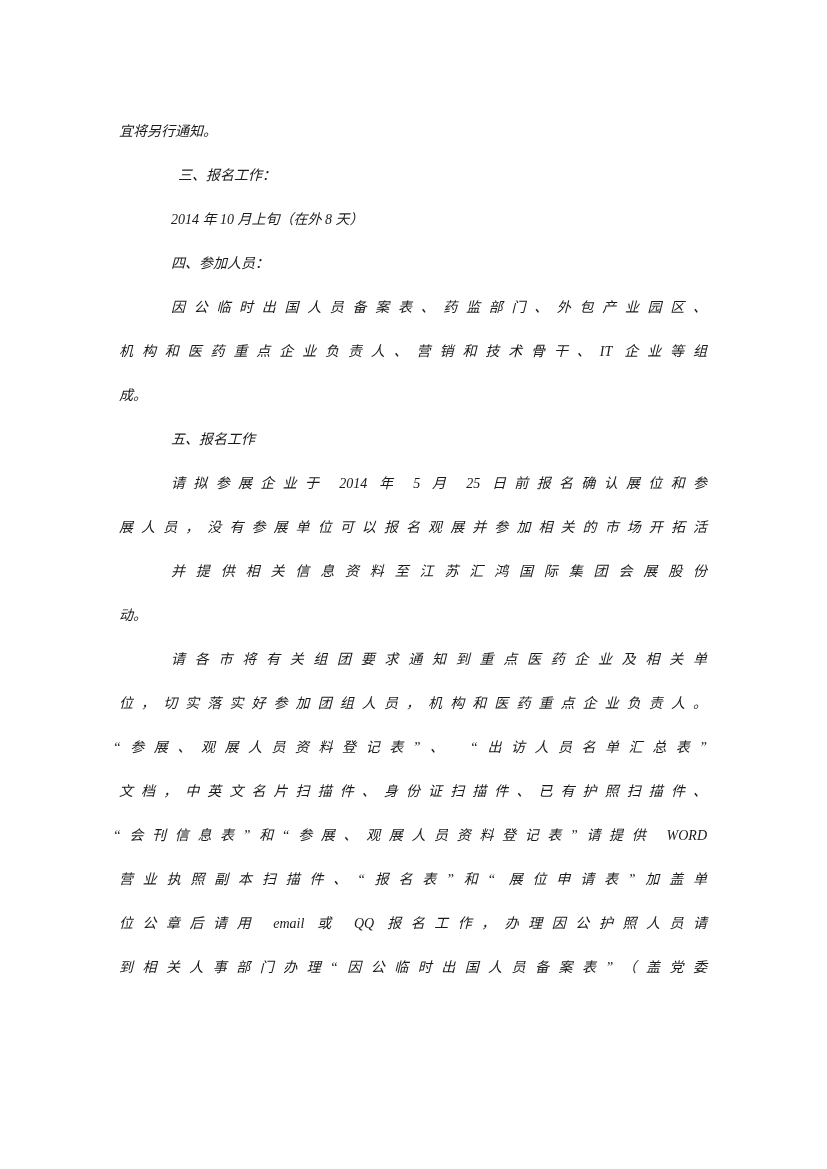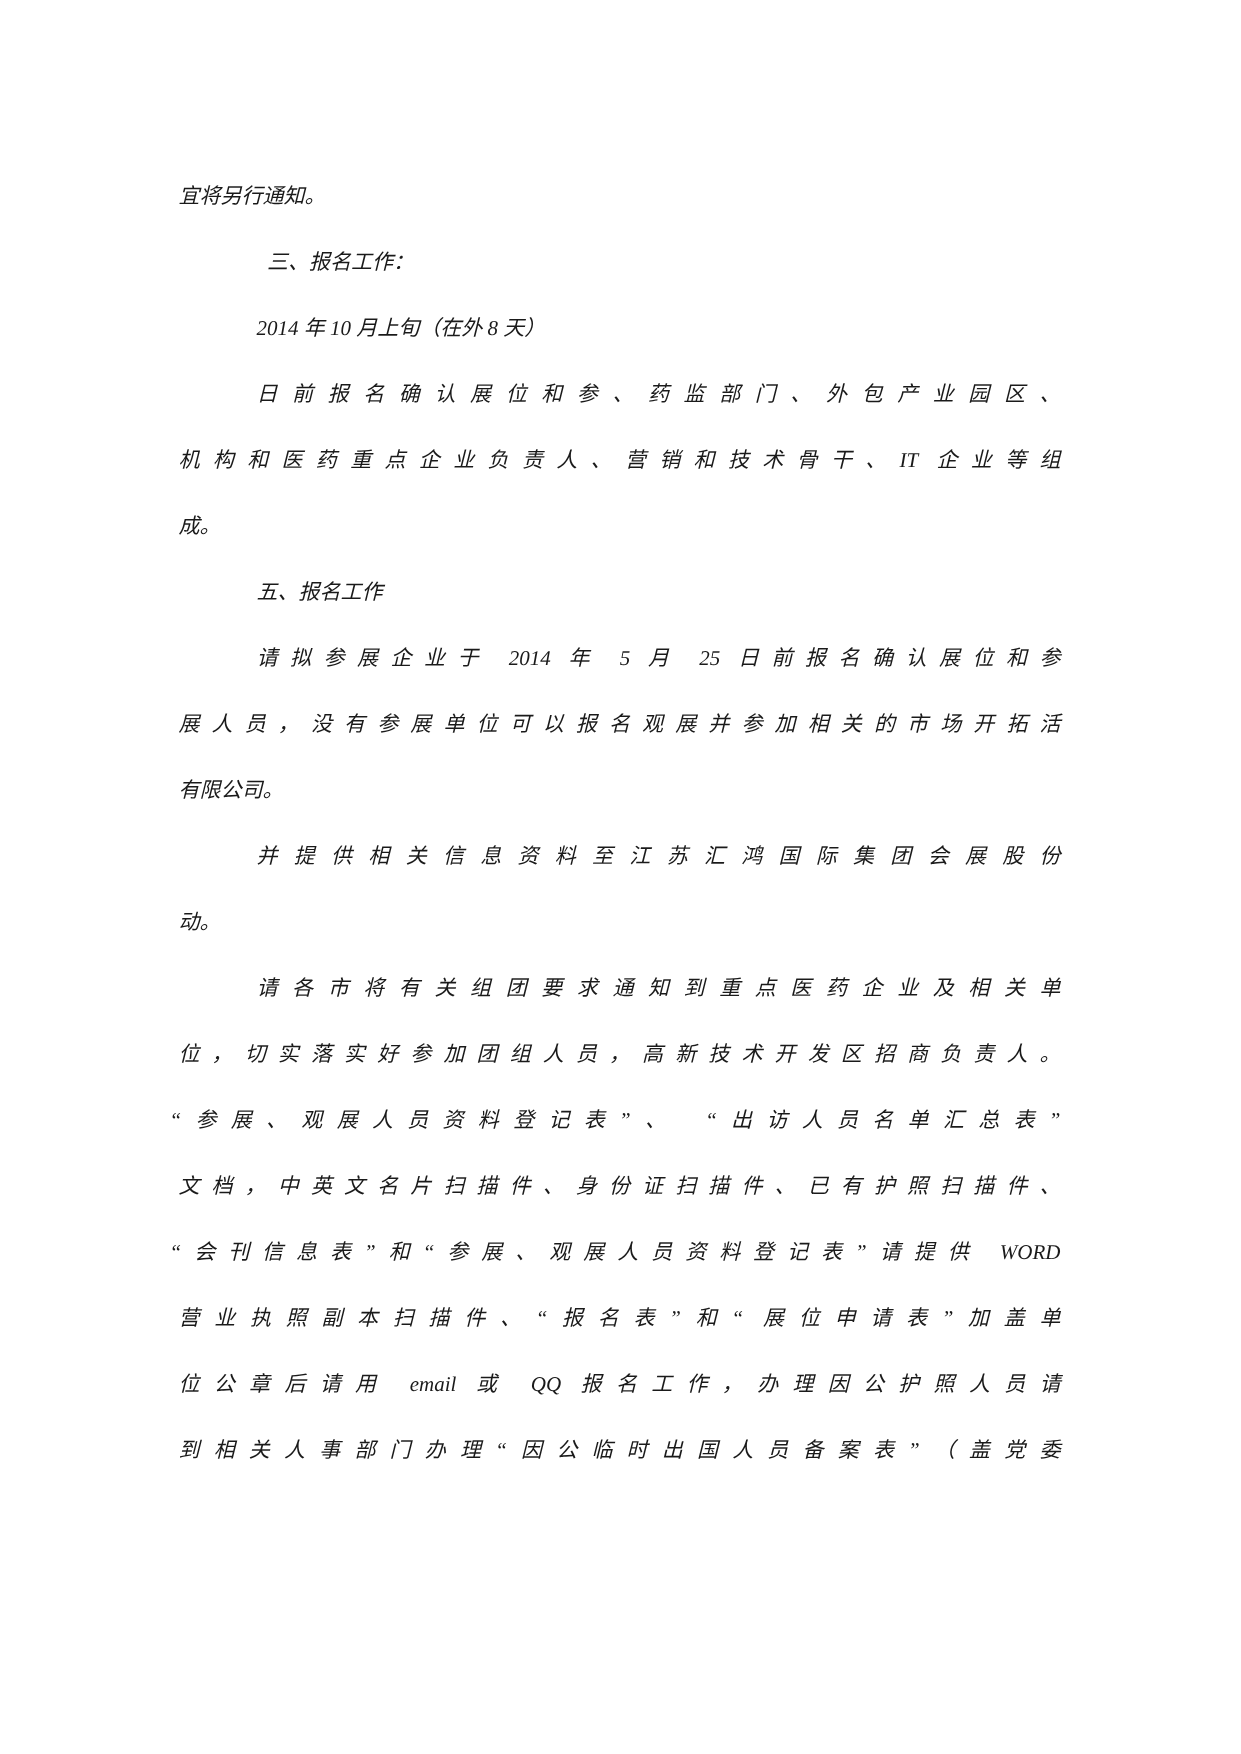--- a/index.html
+++ b/index.html
@@ -48,31 +48,31 @@
   .line.hang     { margin-left: -6px; }
 </style>
 </head>
 <body>
 
 <div class="page" style="background: rgb(255, 255, 255);">
   <div class="doc-body" id="doc-body" style="color: rgb(26, 26, 26);">
       <div class="line">宜将另行通知。</div>
       <div class="line indent-lg">三、报名工作：</div>
       <div class="line indent">2014 年 10 月上旬（在外 8 天）</div>
-      <div class="line fill indent">日前报名确认展位和参、药监部门、外包产业园区、</div>
+      <div class="line indent">四、参加人员：</div>
+      <div class="line fill indent">因公临时出国人员备案表、药监部门、外包产业园区、</div>
       <div class="line fill">机构和医药重点企业负责人、营销和技术骨干、IT 企业等组</div>
       <div class="line">成。</div>
       <div class="line indent">五、报名工作</div>
       <div class="line fill indent">请拟参展企业于 2014 年 5 月 25 日前报名确认展位和参</div>
       <div class="line fill">展人员，没有参展单位可以报名观展并参加相关的市场开拓活</div>
-      <div class="line">有限公司。</div>
       <div class="line fill indent">并提供相关信息资料至江苏汇鸿国际集团会展股份</div>
       <div class="line">动。</div>
       <div class="line fill indent">请各市将有关组团要求通知到重点医药企业及相关单</div>
-      <div class="line fill">位，切实落实好参加团组人员，高新技术开发区招商负责人。</div>
+      <div class="line fill">位，切实落实好参加团组人员，机构和医药重点企业负责人。</div>
       <div class="line fill hang">“参展、观展人员资料登记表”、　“出访人员名单汇总表”</div>
       <div class="line fill">文档，中英文名片扫描件、身份证扫描件、已有护照扫描件、</div>
       <div class="line fill hang">“会刊信息表”和“参展、观展人员资料登记表”请提供 WORD</div>
       <div class="line fill">营业执照副本扫描件、“报名表”和“ 展位申请表”加盖单</div>
       <div class="line fill">位公章后请用 email 或 QQ 报名工作，办理因公护照人员请</div>
       <div class="line fill">到相关人事部门办理“因公临时出国人员备案表”（盖党委</div>
     </div>
 </div>
 
 </body></html>

